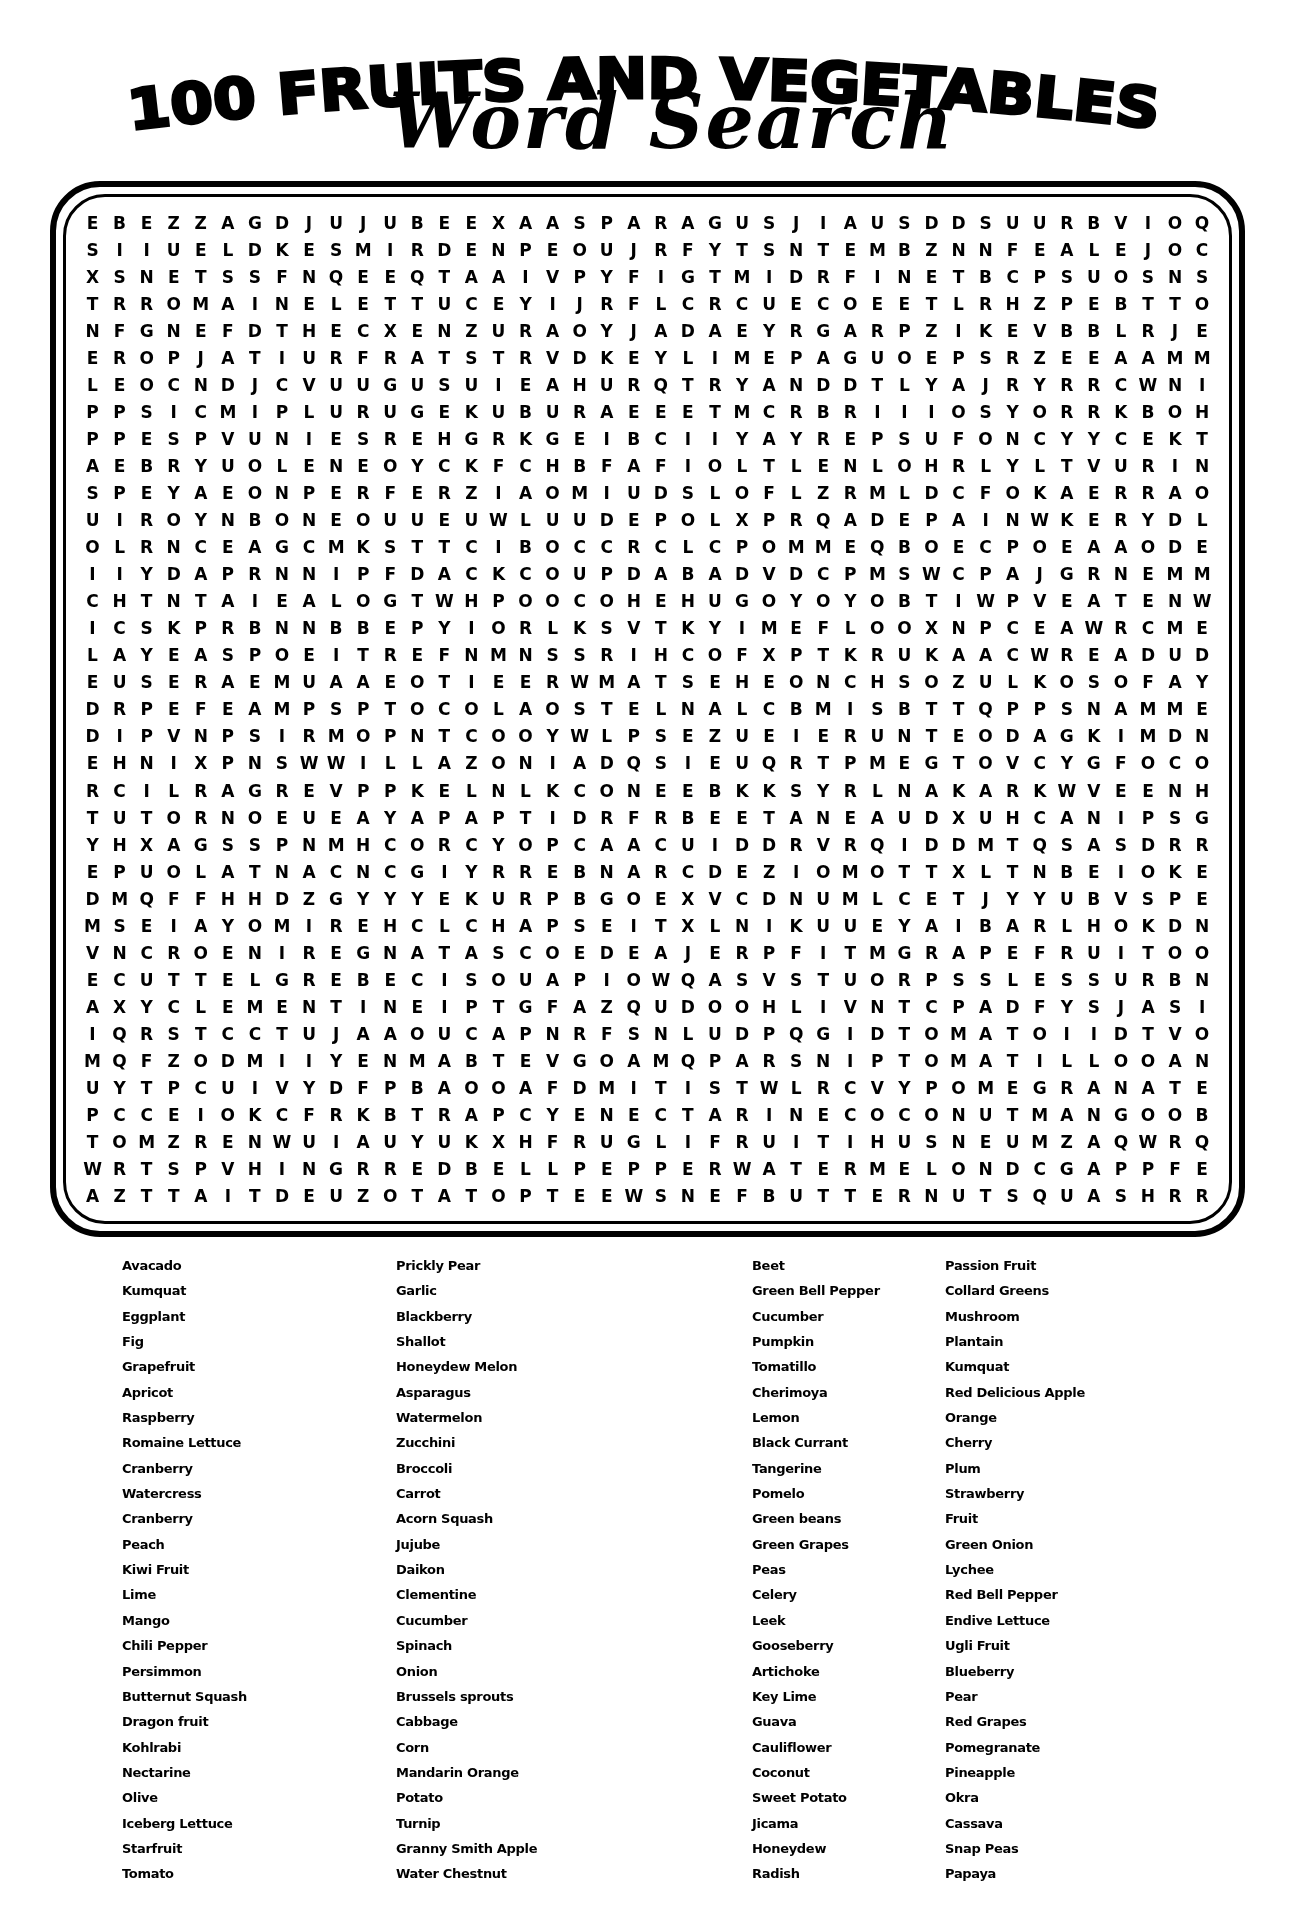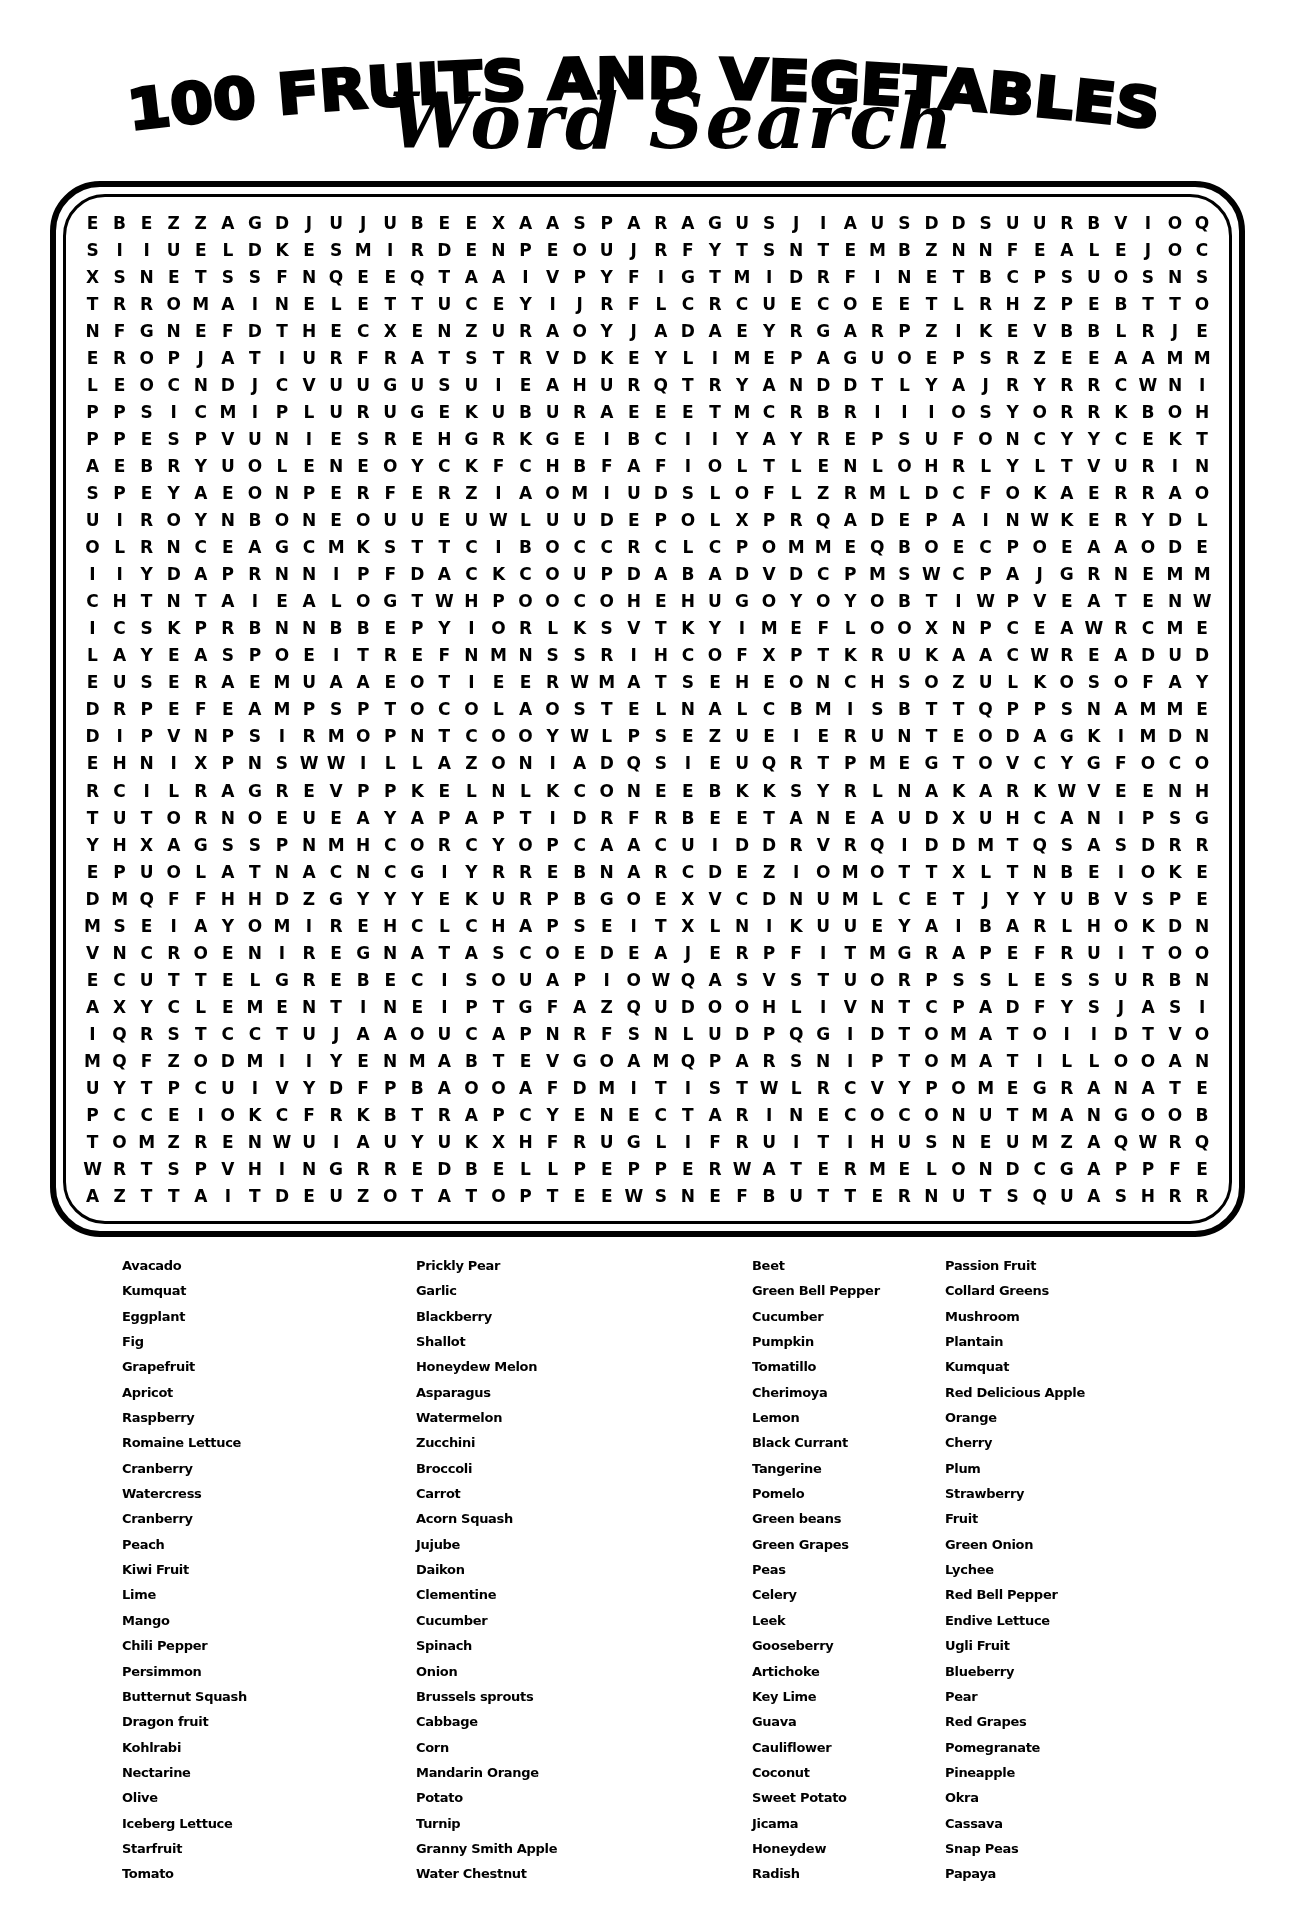--- a/index.html
+++ b/index.html
@@ -56,21 +56,21 @@
   .wcol {
     position: absolute;
     top: 1253px;
     font-weight: bold;
     font-size: 13px;
     line-height: 25.35px;
     letter-spacing: -0.3px;
     white-space: nowrap;
   }
   .wcol-1 { left: 122px; }
-  .wcol-2 { left: 416px; }
+  .wcol-2 { left: 396px; }
   .wcol-3 { left: 752px; }
   .wcol-4 { left: 945px; }
 </style>
 </head>
 <body>
 
 <div class="page">
 
   <svg class="title-svg" width="1296" height="175">
     <defs>

